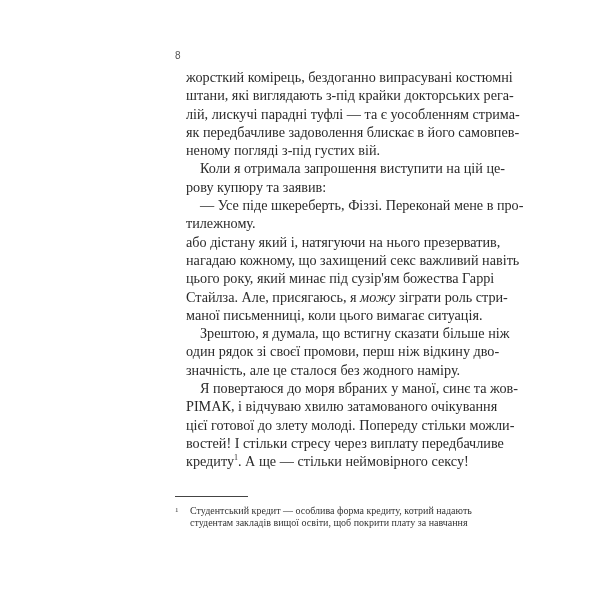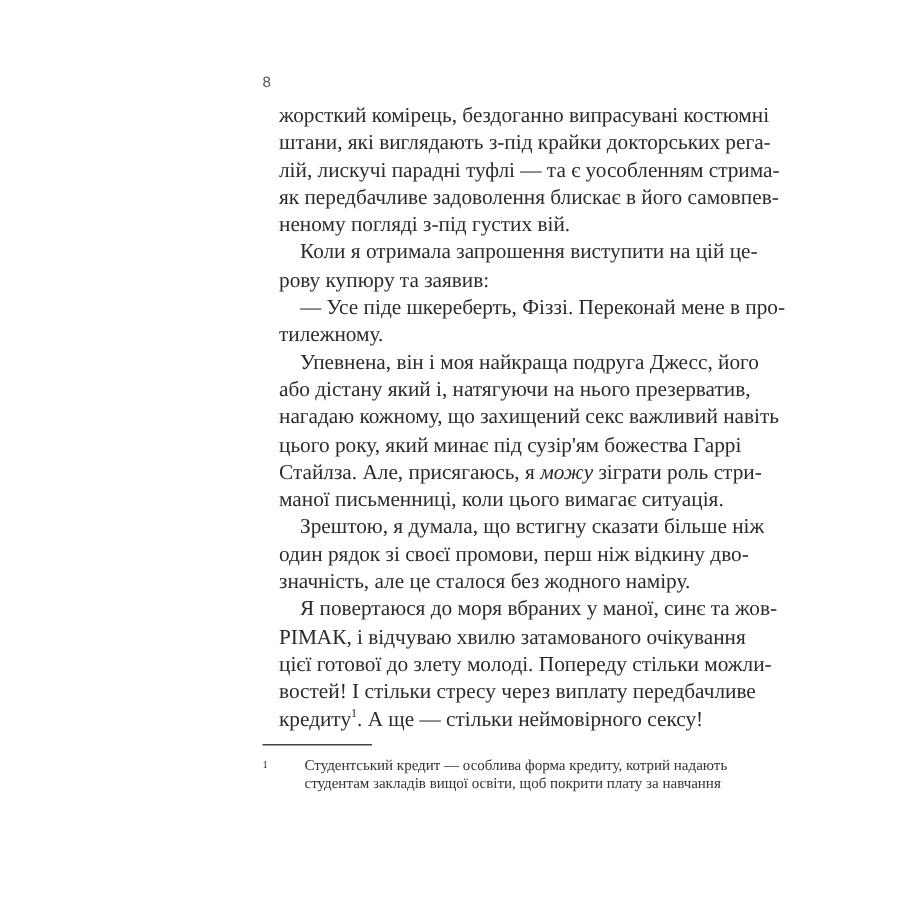--- a/index.html
+++ b/index.html
@@ -10,40 +10,39 @@
   .body-text { position:absolute; left:186px; top:68px; width:264px; font-size:14.2px; line-height:18.3px;
                text-align:justify; }
   .line { display:block; white-space:nowrap; text-align-last:justify; text-align:justify; height:18.3px; }
   .line.last { text-align-last:left; }
   .line.indent { padding-left:14px; }
   .line em { font-style:italic; }
   sup { font-size:8px; line-height:0; vertical-align:super; }
   .footnote-rule { position:absolute; left:175px; top:496px; width:73px; height:1px; background:#444; }
   .footnote { position:absolute; left:175px; top:505px; width:264px; font-size:10px; line-height:12.3px; color:#333; }
   .fn-marker { position:absolute; left:0; top:-1px; font-size:7px; }
-  .fn-text { margin-left:28px; }
+  .fn-text { margin-left:15px; }
   .fn-line { display:block; white-space:nowrap; text-align:justify; text-align-last:justify; }
   .fn-line.last { text-align-last:left; }
 </style>
 </head>
 <body>
 
 <div class="page-number">8</div>
 
 <div class="body-text">
   <span class="line">жорсткий комірець, бездоганно випрасувані костюмні</span>
   <span class="line">штани, які виглядають з-під крайки докторських рега-</span>
   <span class="line">лій, лискучі парадні туфлі — та є уособленням стрима-</span>
   <span class="line">як передбачливе задоволення блискає в його самовпев-</span>
   <span class="line last">неному погляді з-під густих вій.</span>
   <span class="line indent">Коли я отримала запрошення виступити на цій це-</span>
   <span class="line last">рову купюру та заявив:</span>
   <span class="line indent">— Усе піде шкереберть, Фіззі. Переконай мене в про-</span>
   <span class="line last">тилежному.</span>
-  <span class="line indent">Упевнена, він і моя найкраща подруга Джесс, його</span>
   <span class="line">або дістану який і, натягуючи на нього презерватив,</span>
   <span class="line">нагадаю кожному, що захищений секс важливий навіть</span>
   <span class="line">цього року, який минає під сузір'ям божества Гаррі</span>
   <span class="line"><span>Стайлза. Але, присягаюсь, я </span><em>можу</em><span> зіграти роль стри-</span></span>
   <span class="line last">маної письменниці, коли цього вимагає ситуація.</span>
   <span class="line indent">Зрештою, я думала, що встигну сказати більше ніж</span>
   <span class="line">один рядок зі своєї промови, перш ніж відкину дво-</span>
   <span class="line last">значність, але це сталося без жодного наміру.</span>
   <span class="line indent">Я повертаюся до моря вбраних у маної, синє та жов-</span>
   <span class="line">РІМАК, і відчуваю хвилю затамованого очікування</span>

